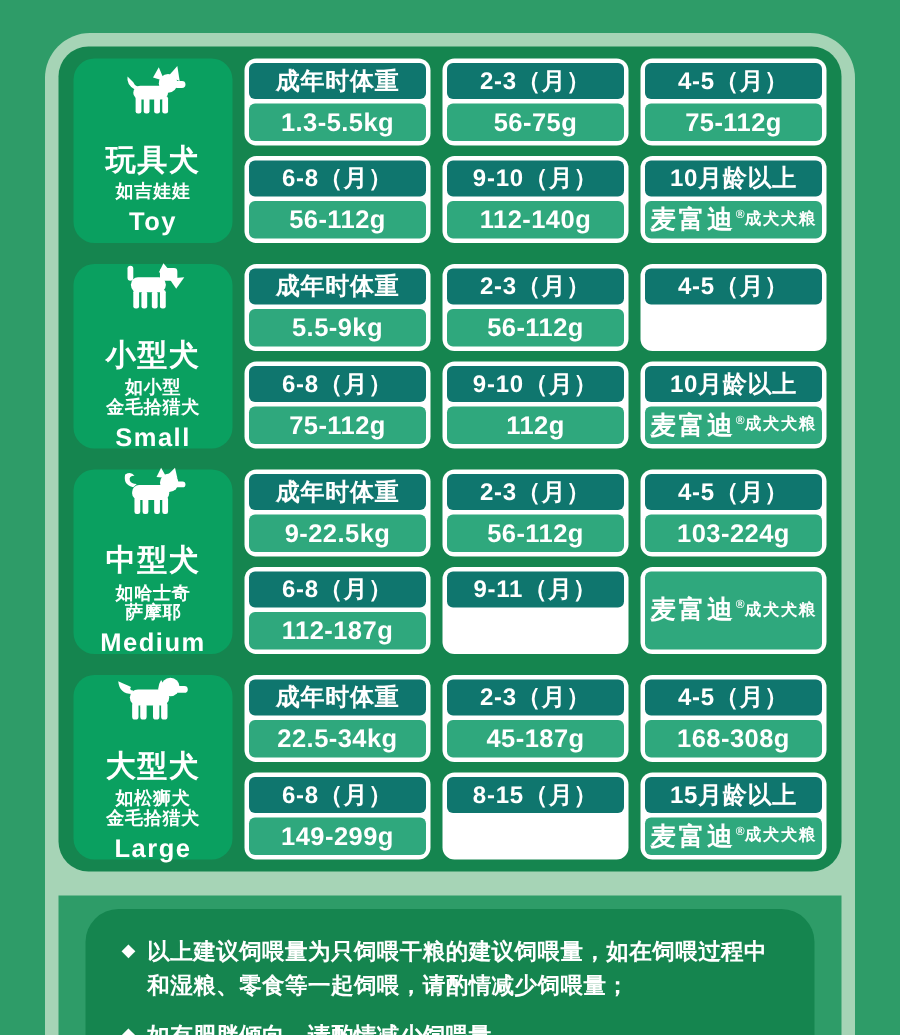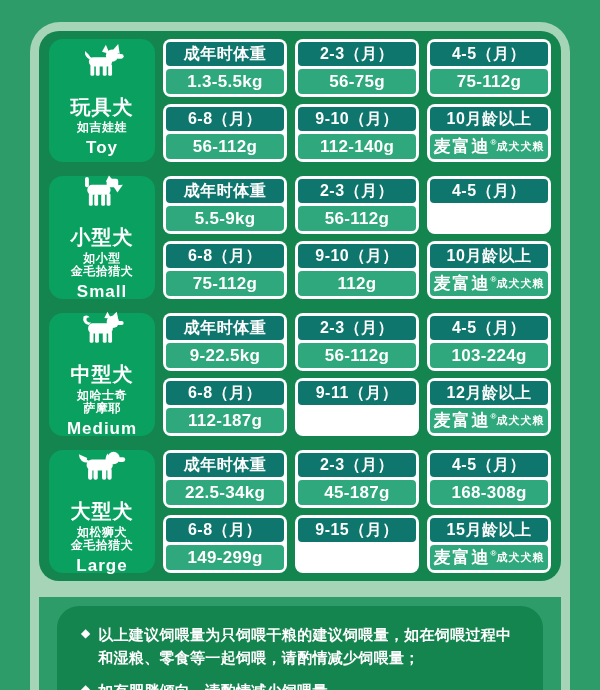--- a/index.html
+++ b/index.html
@@ -212,21 +212,20 @@
         <div class="tile-value">103-224g</div>
       </div>
       <div class="tile">
         <div class="tile-header">6-8（月）</div>
         <div class="tile-value">112-187g</div>
       </div>
       <div class="tile">
         <div class="tile-header">9-11（月）</div>
       </div>
       <div class="tile">
-        <div class="tile-header">12月龄以上</div>
         <div class="tile-value brand">
           <div class="brand-line"><span>麦富迪</span><span class="reg">®</span></div>
           <div class="brand-sub">成犬犬粮</div>
         </div>
       </div>
     </div>
 
     <div class="trow">
       <div class="cat">
         <svg class="dog-svg" viewBox="0 0 64 44">
@@ -257,21 +256,21 @@
       </div>
       <div class="tile">
         <div class="tile-header">4-5（月）</div>
         <div class="tile-value">168-308g</div>
       </div>
       <div class="tile">
         <div class="tile-header">6-8（月）</div>
         <div class="tile-value">149-299g</div>
       </div>
       <div class="tile">
-        <div class="tile-header">9-15（月）</div>
+        <div class="tile-header">8-15（月）</div>
       </div>
       <div class="tile">
         <div class="tile-header">15月龄以上</div>
         <div class="tile-value brand">
           <div class="brand-line"><span>麦富迪</span><span class="reg">®</span></div>
           <div class="brand-sub">成犬犬粮</div>
         </div>
       </div>
     </div>
 

